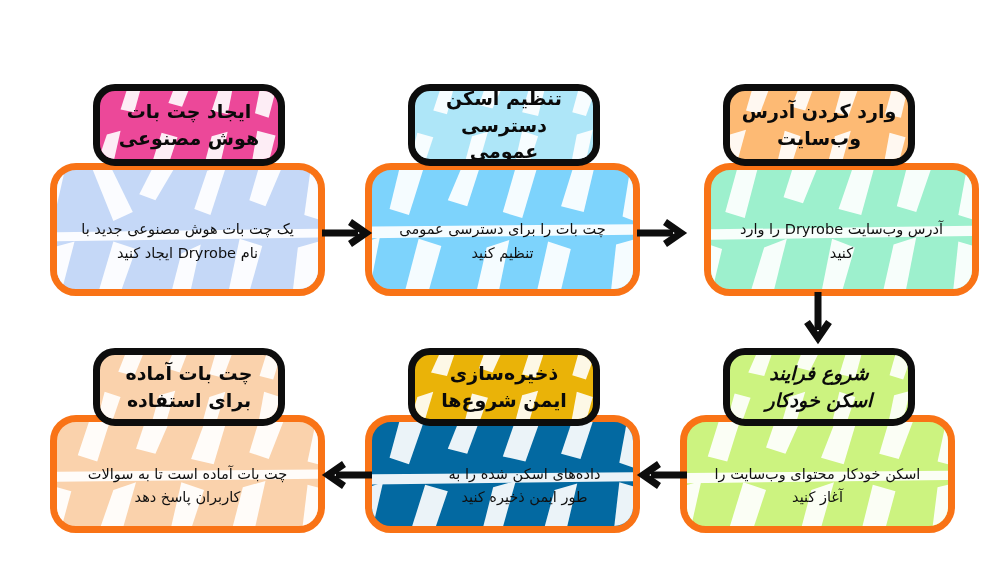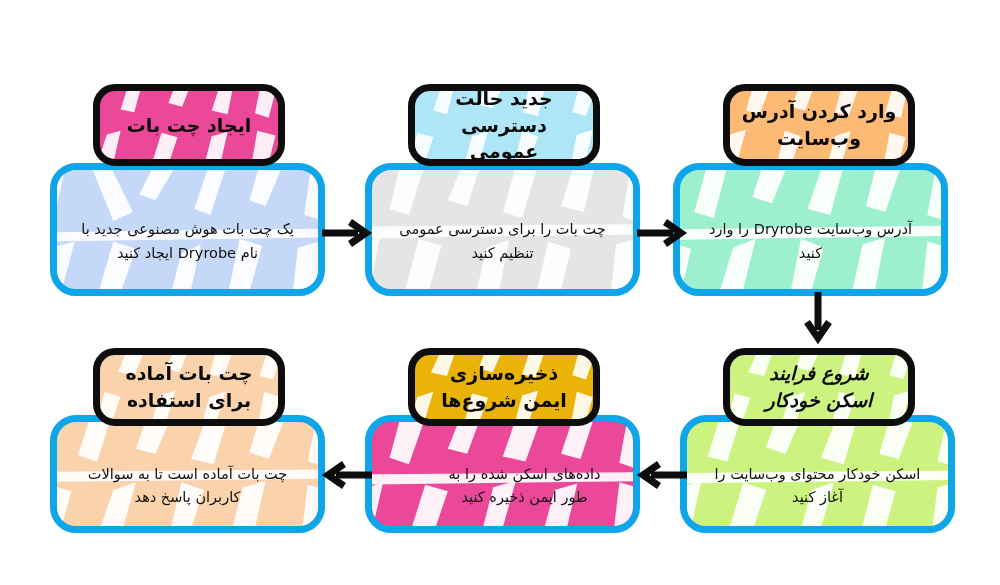--- a/index.html
+++ b/index.html
@@ -26,21 +26,21 @@
     position: absolute;
   }
 
   .card-body {
     position: absolute;
     left: 0;
     top: 0;
     width: 100%;
     height: 100%;
     box-sizing: border-box;
-    border: 7px solid #0ea5e9;
+    border: 7px solid #f97316;
     border-radius: 26px;
     overflow: hidden;
     display: flex;
     align-items: center;
     justify-content: center;
   }
 
   .card-body .tex {
     position: absolute;
     left: -12%;
@@ -138,25 +138,26 @@
         <polygon points="64,4 70,0 67,38 60,34"></polygon>
         <polygon points="82,0 89,4 85,42 79,37"></polygon>
         <polygon points="14,60 20,56 16,100 9,96"></polygon>
         <polygon points="38,58 45,63 40,100 33,97"></polygon>
         <polygon points="60,62 67,57 63,100 56,100"></polygon>
         <polygon points="80,56 88,61 84,100 77,99"></polygon>
       </g>
     </svg>
     <div class="card-head-label">
       <span>ایجاد چت بات</span><br>
+      <span>هوش مصنوعی</span>
     </div>
   </div>
 
   <div class="card" style="left:365px; top:163px; width:275px; height:133px;">
-    <div class="card-body" id="body2" style="background: #e5e5e5;">
+    <div class="card-body" id="body2" style="background: #7dd3fc;">
       <svg class="tex" viewBox="0 0 100 100" preserveAspectRatio="none">
         <g fill="#ffffff" opacity="0.92">
           <polygon points="3,2 10,0 6,46 0,42"></polygon>
           <polygon points="19,0 26,5 21,40 15,36"></polygon>
           <polygon points="38,4 44,0 39,34 33,30"></polygon>
           <polygon points="55,0 61,5 56,42 50,38"></polygon>
           <polygon points="72,6 79,1 75,38 68,34"></polygon>
           <polygon points="90,0 97,5 93,46 87,41"></polygon>
           <polygon points="5,60 12,55 8,100 1,97"></polygon>
           <polygon points="24,56 31,61 26,100 19,98"></polygon>
@@ -177,26 +178,26 @@
         <polygon points="43,0 50,5 45,32 39,28"></polygon>
         <polygon points="62,2 69,0 65,40 58,36"></polygon>
         <polygon points="84,0 91,6 86,40 80,36"></polygon>
         <polygon points="12,58 19,63 14,100 8,96"></polygon>
         <polygon points="36,62 43,57 38,100 32,98"></polygon>
         <polygon points="58,56 65,62 60,100 54,100"></polygon>
         <polygon points="82,60 89,55 85,100 79,98"></polygon>
       </g>
     </svg>
     <div class="card-head-label">
-      <span>جدید حالت</span><br>
+      <span>تنظیم اسکن</span><br>
       <span>دسترسی عمومی</span>
     </div>
   </div>
 
-  <div class="card" style="left:673px; top:163px; width:275px; height:133px;">
+  <div class="card" style="left:704px; top:163px; width:275px; height:133px;">
     <div class="card-body" id="body3" style="background: rgb(157, 240, 205);">
       <svg class="tex" viewBox="0 0 100 100" preserveAspectRatio="none">
         <g fill="#ffffff" opacity="0.92">
           <polygon points="2,0 9,4 5,44 0,40"></polygon>
           <polygon points="18,6 25,0 20,42 14,38"></polygon>
           <polygon points="36,0 43,5 38,32 32,28"></polygon>
           <polygon points="54,4 61,0 56,40 49,36"></polygon>
           <polygon points="71,0 78,6 73,38 67,34"></polygon>
           <polygon points="89,4 96,0 92,44 86,40"></polygon>
           <polygon points="6,58 13,63 9,100 2,96"></polygon>
@@ -265,21 +266,21 @@
         <polygon points="83,60 90,55 86,100 80,98"></polygon>
       </g>
     </svg>
     <div class="card-head-label">
       <span>شروع فرایند</span><br>
       <span>اسکن خودکار</span>
     </div>
   </div>
 
   <div class="card" style="left:365px; top:415px; width:275px; height:118px;">
-    <div class="card-body" id="body5" style="background: #ec4899; padding-left: 44px;">
+    <div class="card-body" id="body5" style="background: #0369a1; padding-left: 44px;">
       <svg class="tex" viewBox="0 0 100 100" preserveAspectRatio="none">
         <g fill="#ffffff" opacity="0.92">
           <polygon points="2,4 9,0 5,44 0,40"></polygon>
           <polygon points="19,0 26,6 21,42 15,37"></polygon>
           <polygon points="37,5 44,0 39,34 33,30"></polygon>
           <polygon points="55,0 62,5 57,40 50,36"></polygon>
           <polygon points="72,4 79,0 74,38 68,34"></polygon>
           <polygon points="89,0 96,6 92,46 86,41"></polygon>
           <polygon points="6,62 13,56 9,100 2,97"></polygon>
           <polygon points="26,58 33,63 28,100 21,98"></polygon>

